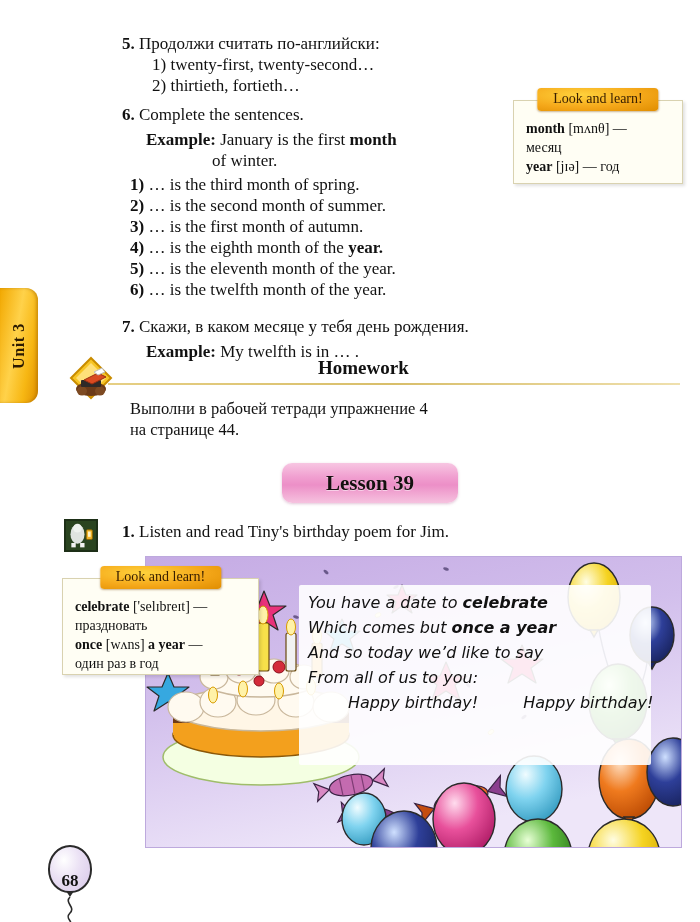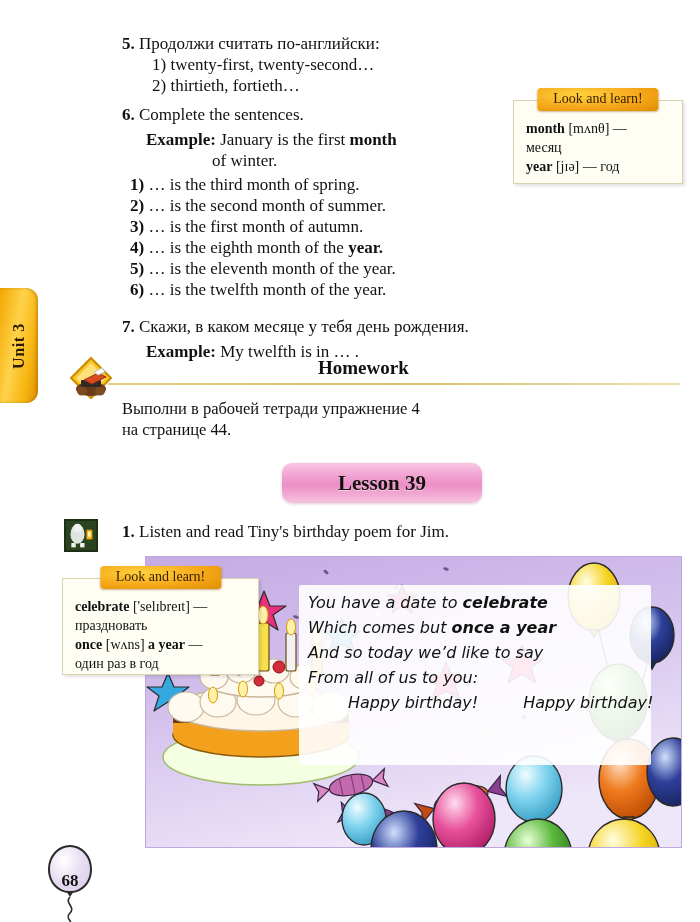--- a/index.html
+++ b/index.html
@@ -103,20 +103,21 @@
   }
   .hw-icon {
     position: absolute;
     width: 46px;
     height: 46px;
   }
   .hw-text {
     position: absolute;
     font-size: 16.5px;
     line-height: 21px;
+    margin-left: 8px;
   }
 
   
   .lesson-banner {
     position: absolute;
     border-radius: 10px;
     background: linear-gradient(180deg, #f7c6e2 0%, #f09fd0 35%, #ec8fc7 55%, #f6c2df 100%);
     box-shadow: 0 1px 3px rgba(170,90,140,.35);
     display: flex;
     align-items: center;
@@ -281,21 +282,21 @@
       <polygon points="26,17 34,13 37,17 30,20" fill="#ffffff" stroke="#bdbdbd" stroke-width="1"></polygon>
     </svg>
   </div>
   <div class="hw-title" style="left:318px; top:357px;">Homework</div>
   <div class="hw-rule" style="left:108px; top:383px; width:572px;"></div>
   <div class="hw-text" style="left:122px; top:398px;">
     <div>Выполни в рабочей тетради упражнение 4</div>
     <div>на странице 44.</div>
   </div>
 
-  <div class="lesson-banner" style="left:282px; top:463px; width:200px; height:40px;">
+  <div class="lesson-banner" style="left:282px; top:463px; width:176px; height:40px;">
     <span>Lesson 39</span>
   </div>
 
   <div class="listen-icon" style="left:64px; top:519px;">
     <svg viewBox="0 0 34 33" width="30" height="29">
       <rect x="0" y="0" width="34" height="33" fill="#2a4420"></rect>
       <ellipse cx="13" cy="15" rx="8" ry="11" fill="#dfe4e0"></ellipse>
       <ellipse cx="13" cy="8" rx="5" ry="5" fill="#eef2ee"></ellipse>
       <rect x="23" y="10" width="7" height="11" rx="1.5" fill="#f0b429" stroke="#8a6200" stroke-width="1"></rect>
       <rect x="25" y="12" width="3" height="6" fill="#fff3c4"></rect>

